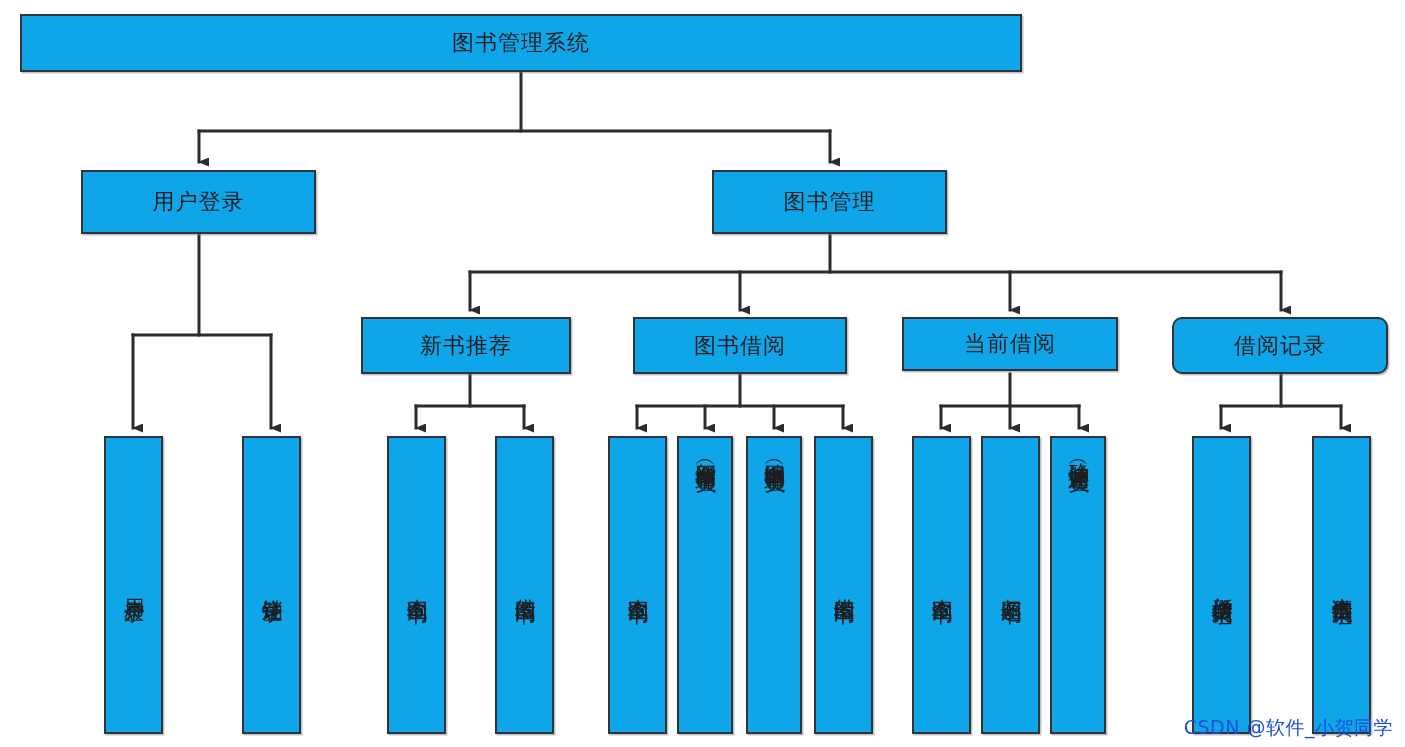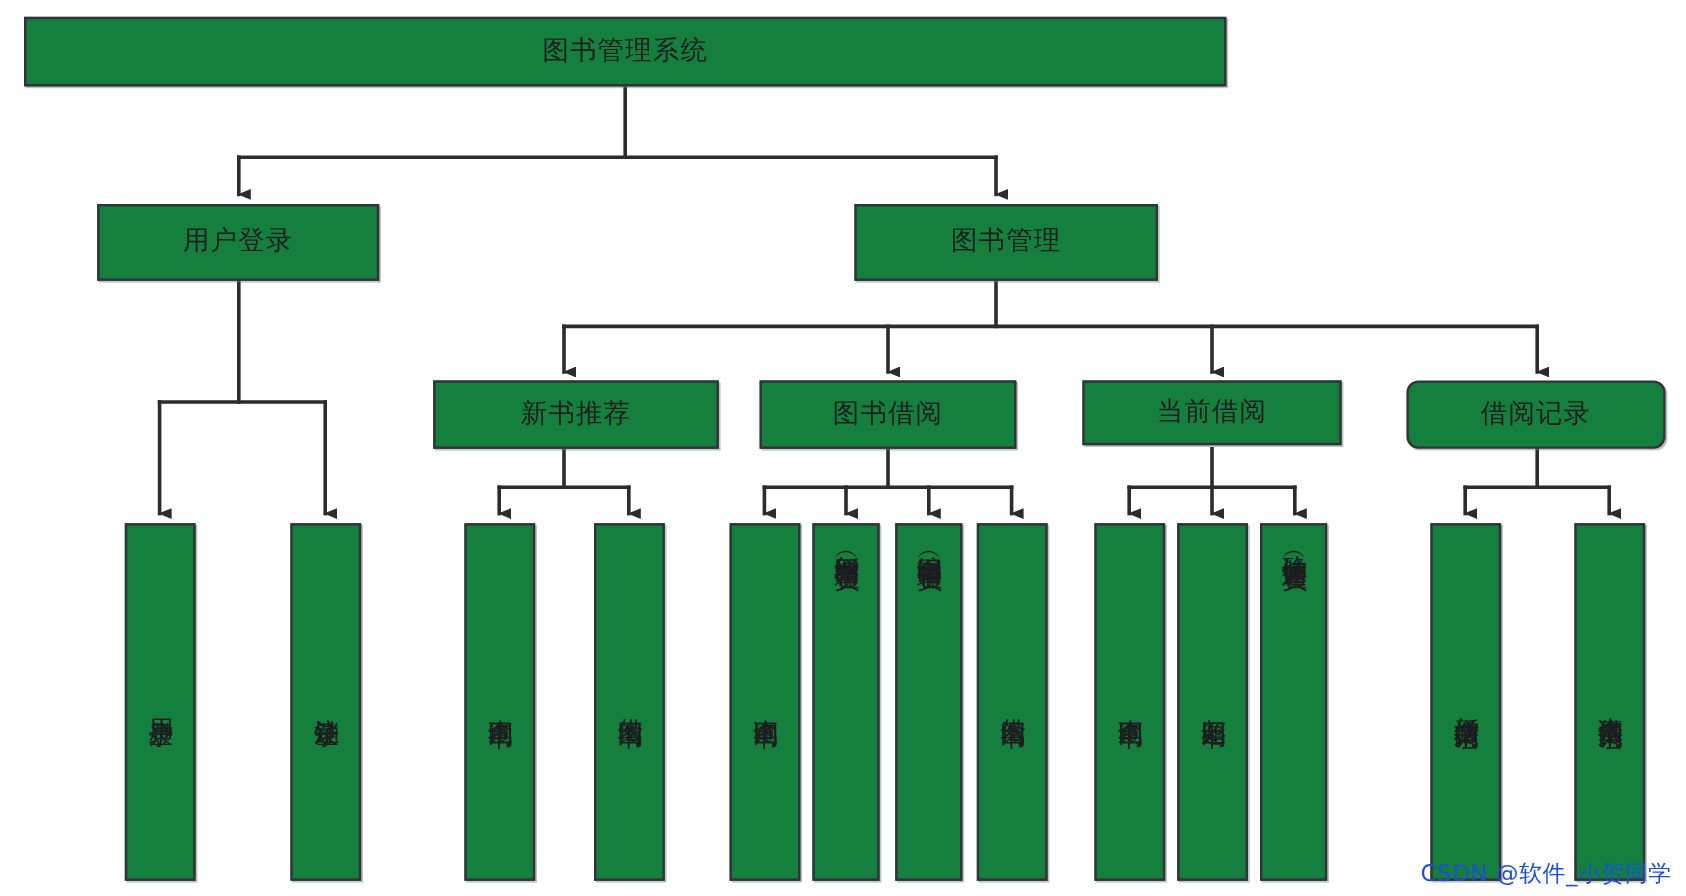--- a/index.html
+++ b/index.html
@@ -17,21 +17,21 @@
   #diagram-root {
     position: absolute;
     left: 0;
     top: 0;
     width: 1405px;
     height: 747px;
   }
   .node-box {
     position: absolute;
     border: 2px solid #32323a;
-    background: #15803d;
+    background: #0ea5e9;
     box-sizing: border-box;
     box-shadow: 1.5px 1.5px 0 rgba(120,120,125,0.45);
   }
   .node-label-h {
     position: absolute;
     left: 0; right: 0; top: 50%;
     transform: translateY(-50%);
     text-align: center;
     font-size: 22px;
     color: #1d1d20;
@@ -129,25 +129,25 @@
   </svg>
 
   <div class="node-box" style="left:20px; top:14px; width:1002px; height:58px;">
     <div class="node-label-h">图书管理系统</div>
   </div>
 
   <div class="node-box" style="left:81px; top:170px; width:235px; height:64px;">
     <div class="node-label-h">用户登录</div>
   </div>
 
-  <div class="node-box" style="left:712px; top:170px; width:253px; height:64px;">
+  <div class="node-box" style="left:712px; top:170px; width:235px; height:64px;">
     <div class="node-label-h">图书管理</div>
   </div>
 
-  <div class="node-box" style="left:361px; top:317px; width:238px; height:57px;">
+  <div class="node-box" style="left:361px; top:317px; width:210px; height:57px;">
     <div class="node-label-h">新书推荐</div>
   </div>
 
   <div class="node-box" style="left:633px; top:317px; width:214px; height:57px;">
     <div class="node-label-h">图书借阅</div>
   </div>
 
   <div class="node-box" style="left:902px; top:317px; width:216px; height:54px;">
     <div class="node-label-h">当前借阅</div>
   </div>

